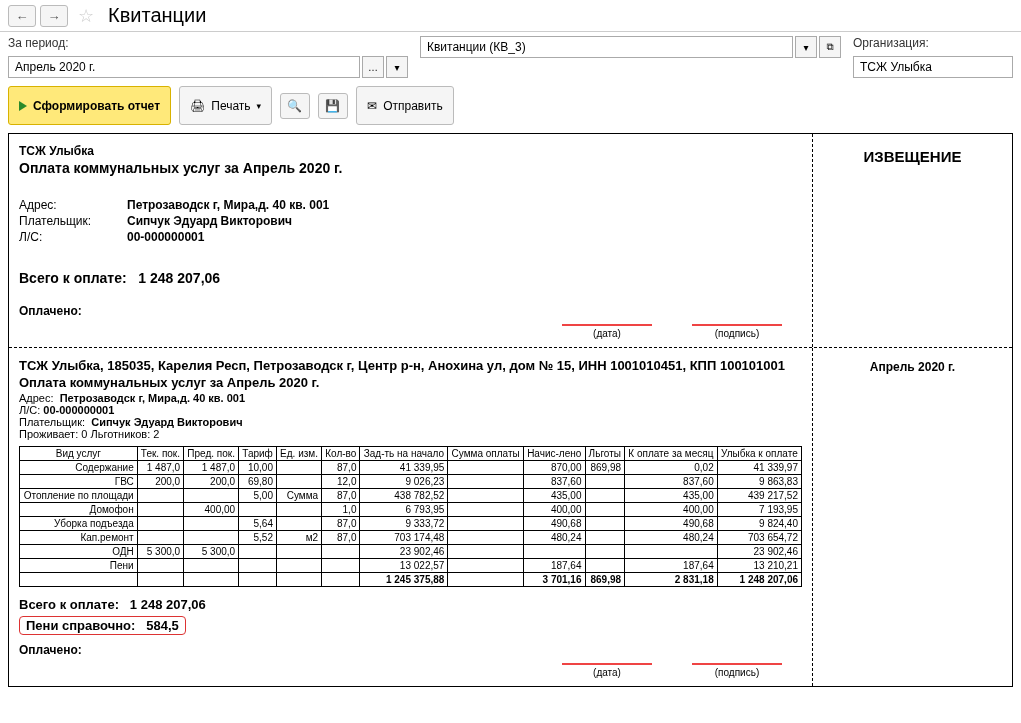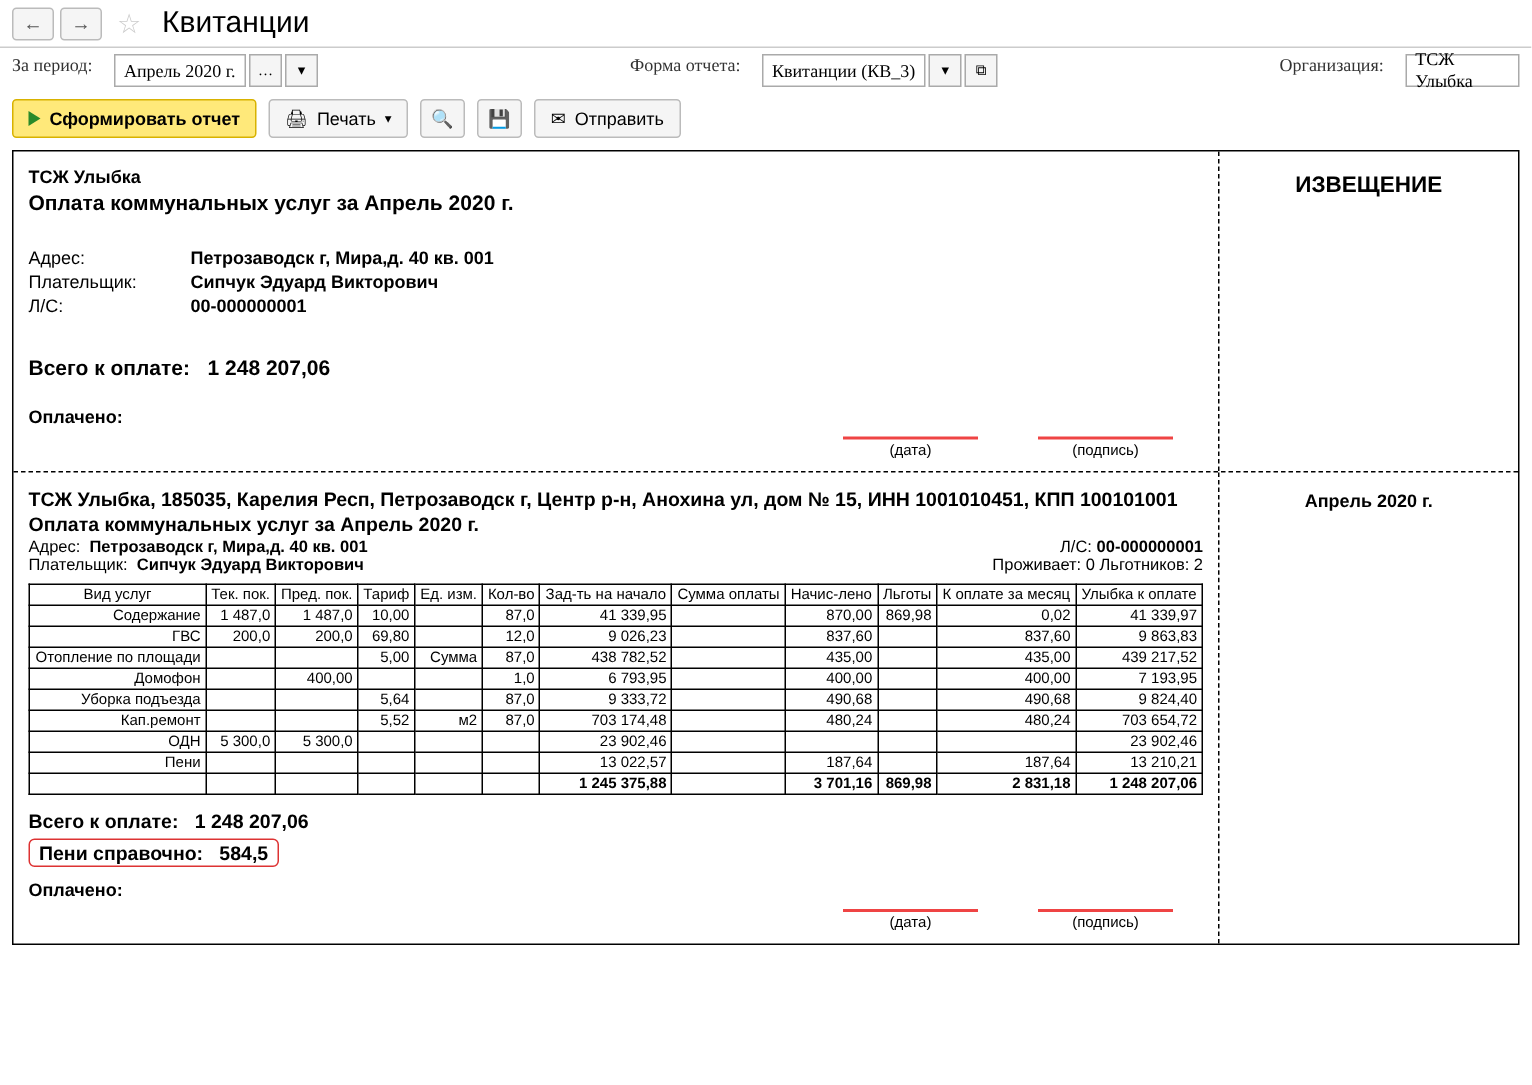--- a/index.html
+++ b/index.html
@@ -44,23 +44,22 @@
     font-weight: normal;
     margin-left: 4px;
   }
   .filters {
     display: flex;
     gap: 12px;
     padding: 4px 8px 0 8px;
   }
   .filter-col {
     display: flex;
-    flex-direction: row;
-    gap: 14px;
-    font-family: Liberation Serif, serif;
+    flex-direction: column;
+    gap: 4px;
   }
   .filter-col.period { flex: 0 0 400px; }
   .filter-col.form { flex: 1; }
   .filter-col.org { flex: 0 0 160px; }
   .filter-label { font-size: 12px; color: #333; padding-bottom: 2px;}
   .filter-row { display: flex; gap: 2px; }
   .input-box {
     border: 1px solid #aaa;
     background: #fff;
     height: 22px;
@@ -83,21 +82,21 @@
   .toolbar {
     display: flex;
     align-items: center;
     gap: 8px;
     padding: 8px;
   }
   .btn {
     border: 1px solid #bbb;
     background: #f5f5f5;
     border-radius: 3px;
-    height: 26px;
+    height: 39px;
     padding: 0 10px;
     display: inline-flex;
     align-items: center;
     gap: 6px;
     cursor: pointer;
     font-size: 12px;
   }
   .btn.primary {
     background: #ffe97a;
     border-color: #d8b200;
@@ -173,21 +172,21 @@
   table.svc td.name { text-align: right; }
   table.svc tr.total td { font-weight: bold; }
   .hl-red {
     display:inline-block;
     border:1px solid #d33;
     border-radius: 4px;
     padding: 1px 6px;
   }
   .right-title { font-size: 15px; font-weight: bold; margin-top: 6px;}
   .right-sub { font-size: 12px; font-weight: bold; margin-top: 4px;}
-  .lsinfo { display:flex; justify-content: space-between; font-size:11px;}
+  .lsinfo { display:flex; justify-content: space-between; font-size:11px;flex-direction:column;}
 </style>
 </head>
 <body>
 
 <div class="topbar">
   <div class="nav-btn">←</div>
   <div class="nav-btn">→</div>
   <span class="star-icon">☆</span>
   <span class="page-title">Квитанции</span>
 </div>
@@ -195,21 +194,20 @@
 <div class="filters">
   <div class="filter-col period">
     <div class="filter-label">За период:</div>
     <div class="filter-row">
       <div class="input-box">Апрель 2020 г.</div>
       <div class="small-btn">…</div>
       <div class="small-btn">▾</div>
     </div>
   </div>
   <div class="filter-col form">
-    <div class="filter-label">Форма отчета:</div>
     <div class="filter-row">
       <div class="input-box">Квитанции (КВ_3)</div>
       <div class="small-btn">▾</div>
       <div class="small-btn">⧉</div>
     </div>
   </div>
   <div class="filter-col org">
     <div class="filter-label">Организация:</div>
     <div class="filter-row">
       <div class="input-box">ТСЖ Улыбка</div>

